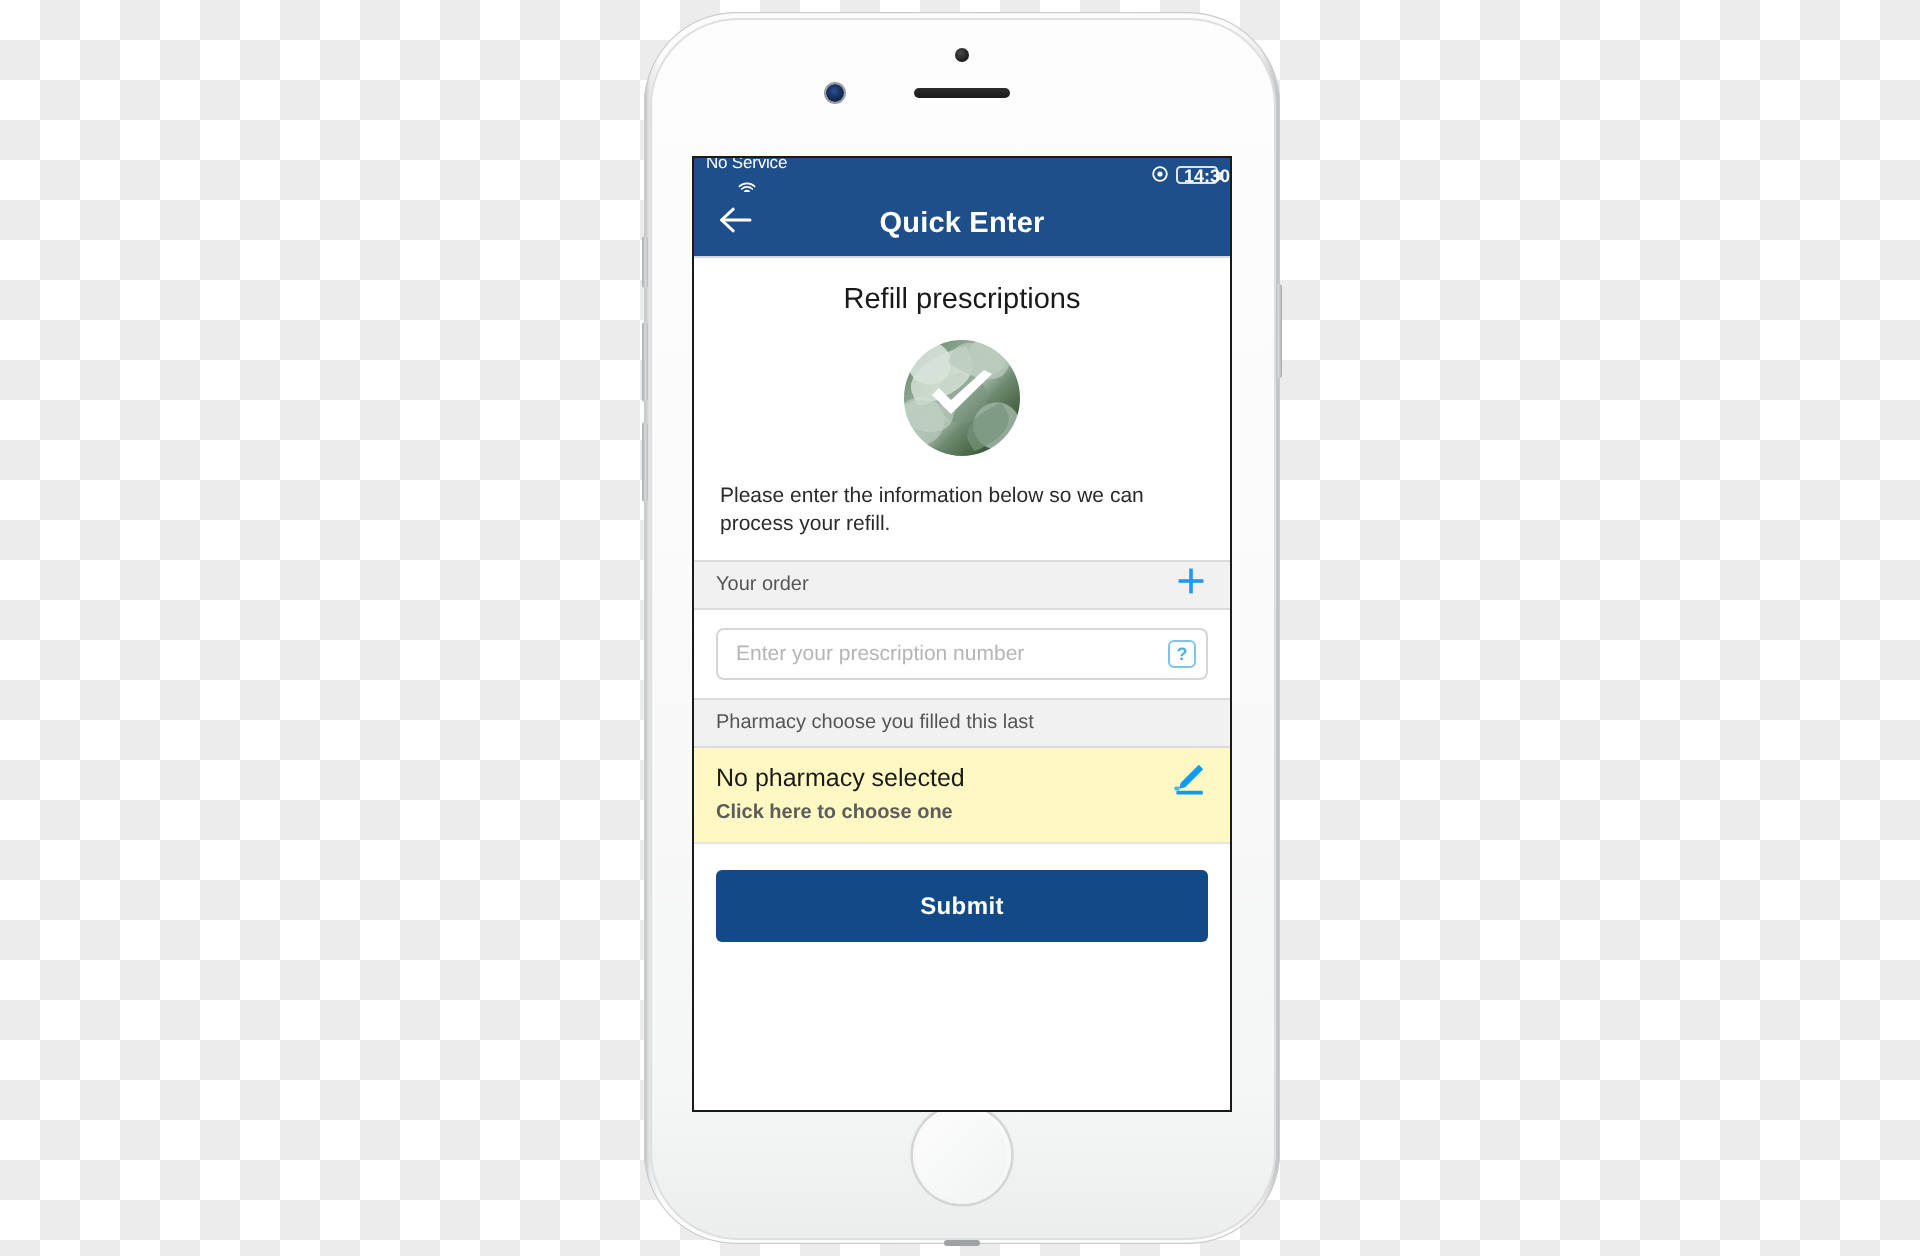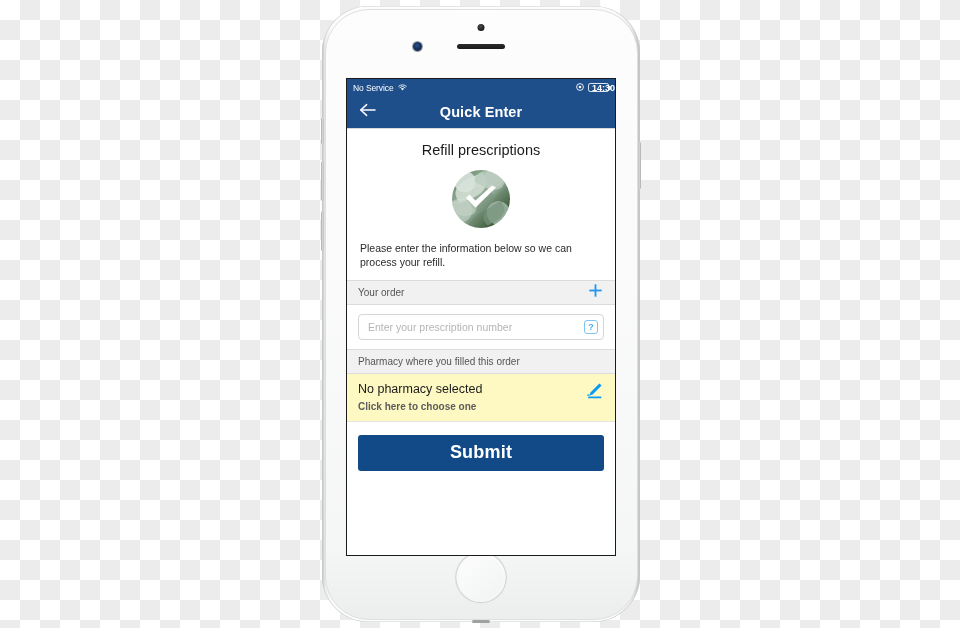--- a/index.html
+++ b/index.html
@@ -126,21 +126,21 @@
     background: #1d4f8c;
     background: #1e4f8a;
     display: flex;
     align-items: center;
     padding: 0 6px;
     color: #ffffff;
     font-size: 8.5px;
     position: relative;
     flex: 0 0 auto;
   }
-  .status-left { display: flex; gap: 4px; }
+  .status-left { display: flex; align-items: center; gap: 4px; flex-direction: column; }
   .status-carrier { letter-spacing: -0.1px; }
   .wifi-icon { display: block; }
   .status-time {
     position: absolute; left: 0; right: 0;
     text-align: right;
     font-size: 9px;
     font-weight: bold;
     pointer-events: none;
   }
   .status-right {
@@ -352,21 +352,21 @@
     flex: 0 0 auto;
   }
   .submit-btn {
     width: 100%;
     height: 36px;
     background: #114a87;
     border: none;
     border-radius: 3px;
     color: #ffffff;
     font-family: "Liberation Sans", sans-serif;
-    font-size: 18px;
+    font-size: 12px;
     font-weight: bold;
     cursor: pointer;
     letter-spacing: 0.2px;
   }
 
   .content-filler { flex: 1 1 auto; background: #ffffff; }
 </style>
 </head>
 <body>
 
@@ -459,21 +459,21 @@
       </div>
 
       <div class="input-row">
         <div class="input-shell">
           <input class="rx-input" type="text" placeholder="Enter your prescription number" style="">
           <span class="help-btn">?</span>
         </div>
       </div>
 
       <div class="section-header">
-        <span class="section-header-label">Pharmacy where you filled this order</span>
+        <span class="section-header-label">Pharmacy choose you filled this last</span>
       </div>
 
       <div class="pharmacy-row">
         <div class="pharmacy-texts">
           <div class="pharmacy-title">No pharmacy selected</div>
           <div class="pharmacy-sub">Click here to choose one</div>
         </div>
         <span class="edit-btn">
           <span>
             <svg width="17" height="17" viewBox="0 0 17 17">

